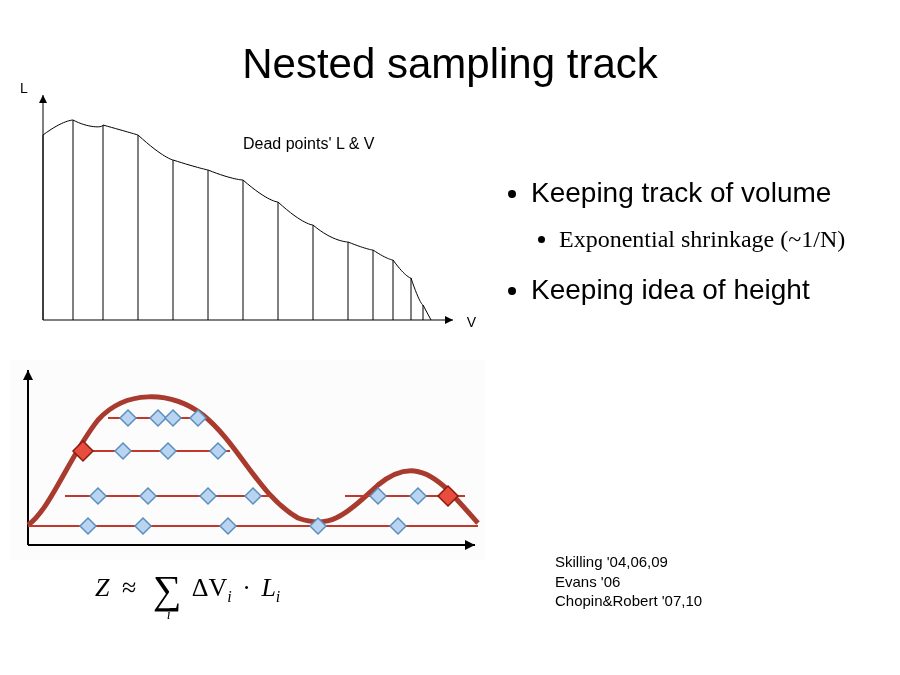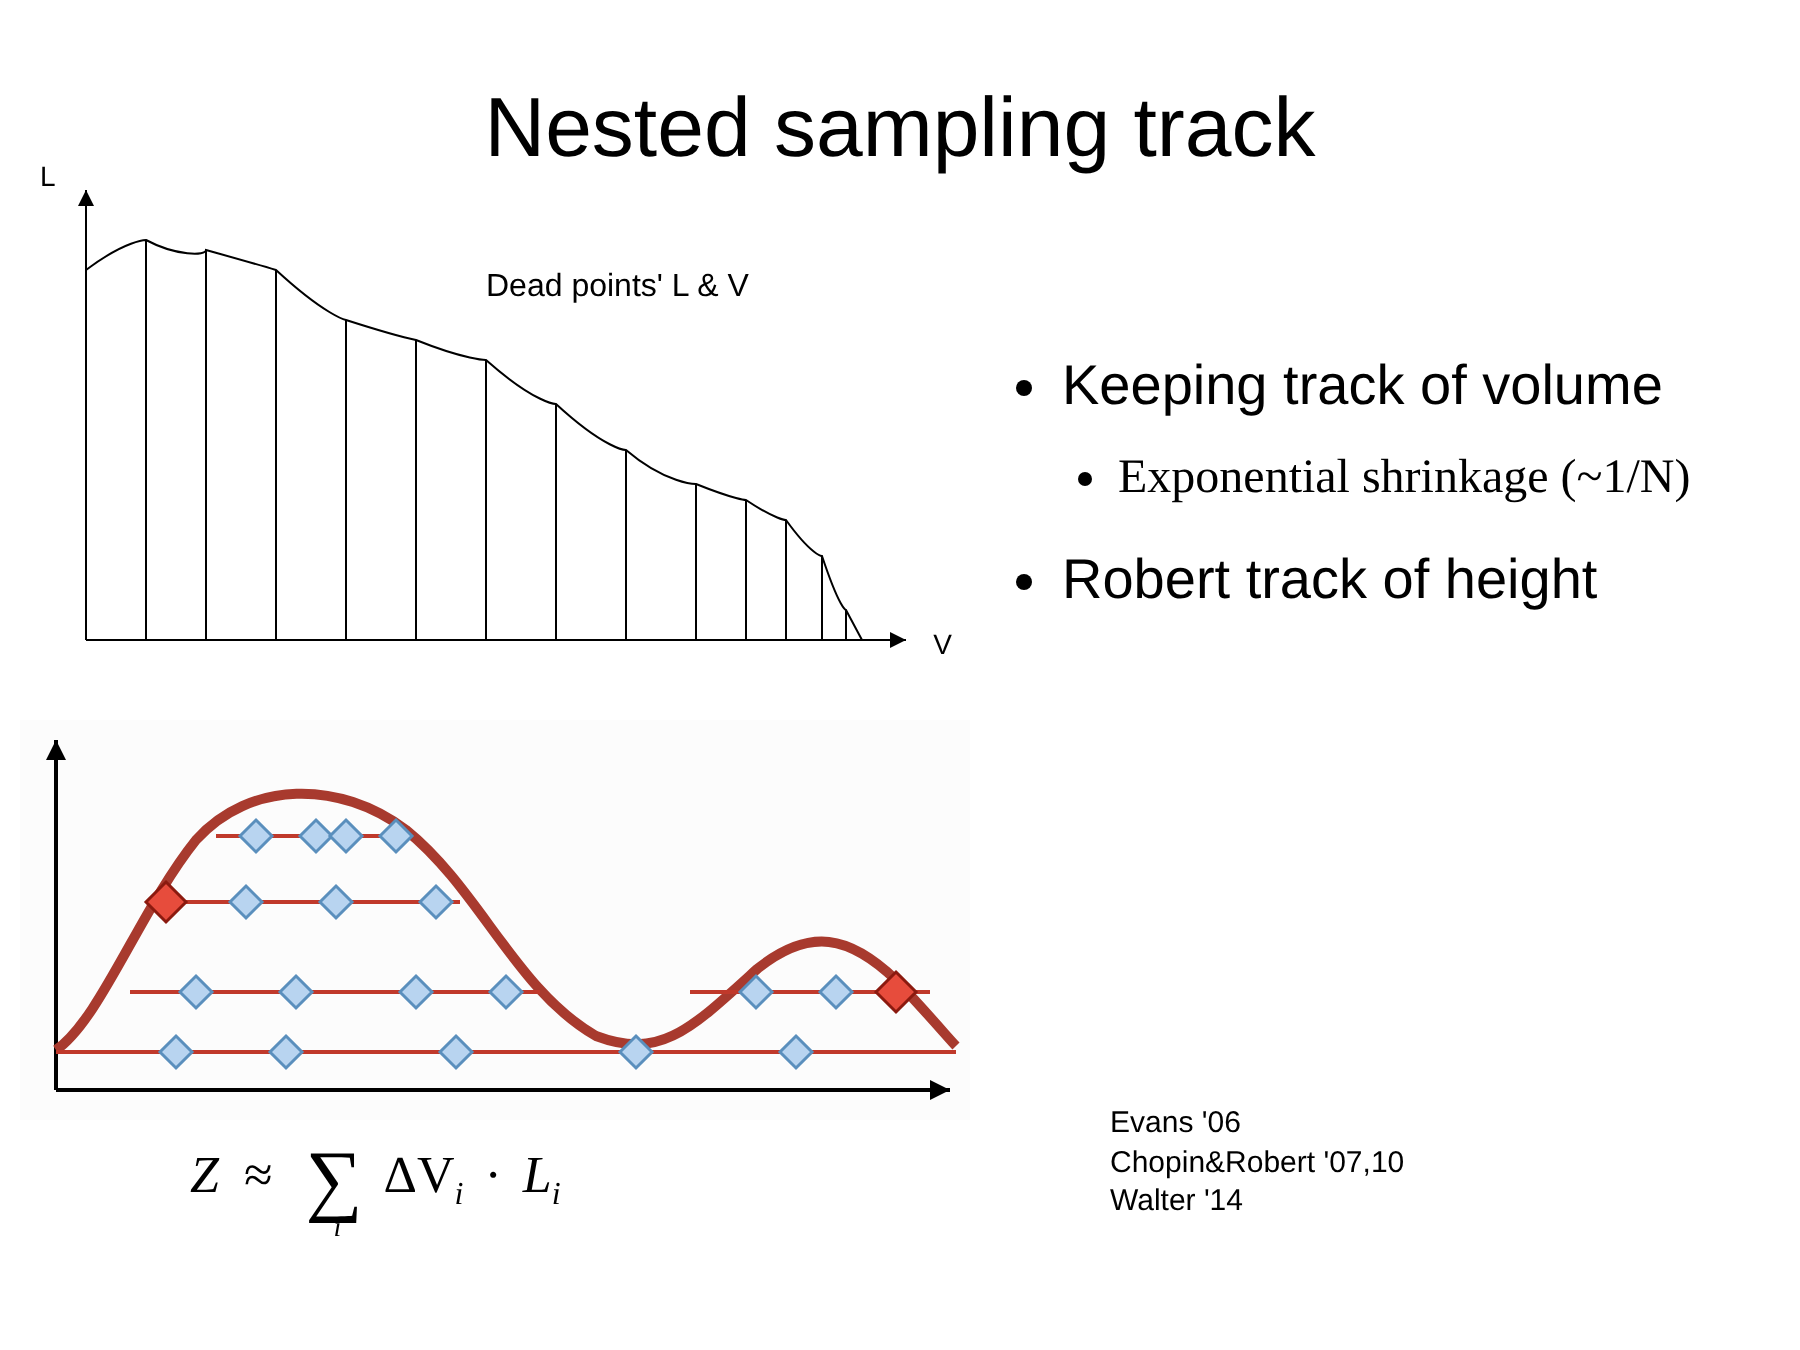--- a/index.html
+++ b/index.html
@@ -235,21 +235,21 @@
 </div>
 
 <div class="bullets">
   <ul>
     <li>
       <span>Keeping track of volume</span>
       <ul>
         <li>Exponential shrinkage (~1/N)</li>
       </ul>
     </li>
-    <li>Robert track of height</li>
+    <li>Keeping idea of height</li>
   </ul>
 </div>
 
 <div class="refs">
+  <div>Skilling '04,06,09</div>
   <div>Evans '06</div>
   <div>Chopin&amp;Robert '07,10</div>
-  <div>Walter '14</div>
 </div>
 
 </body></html>

